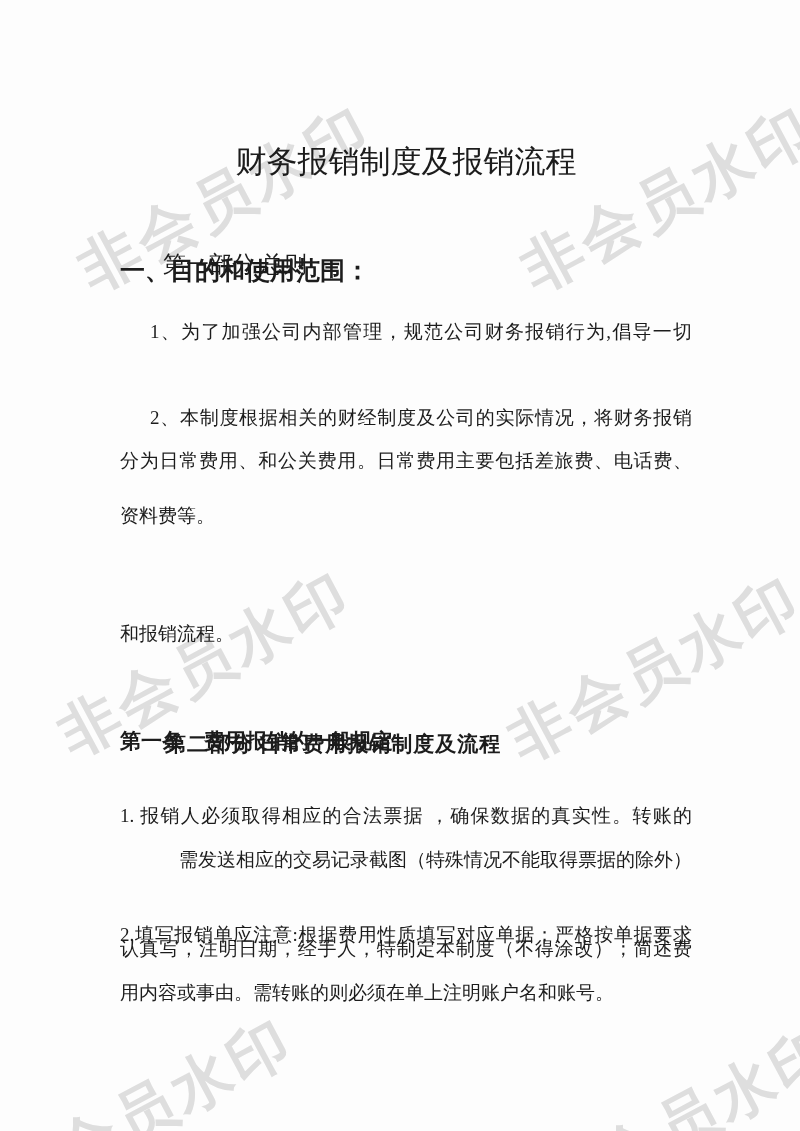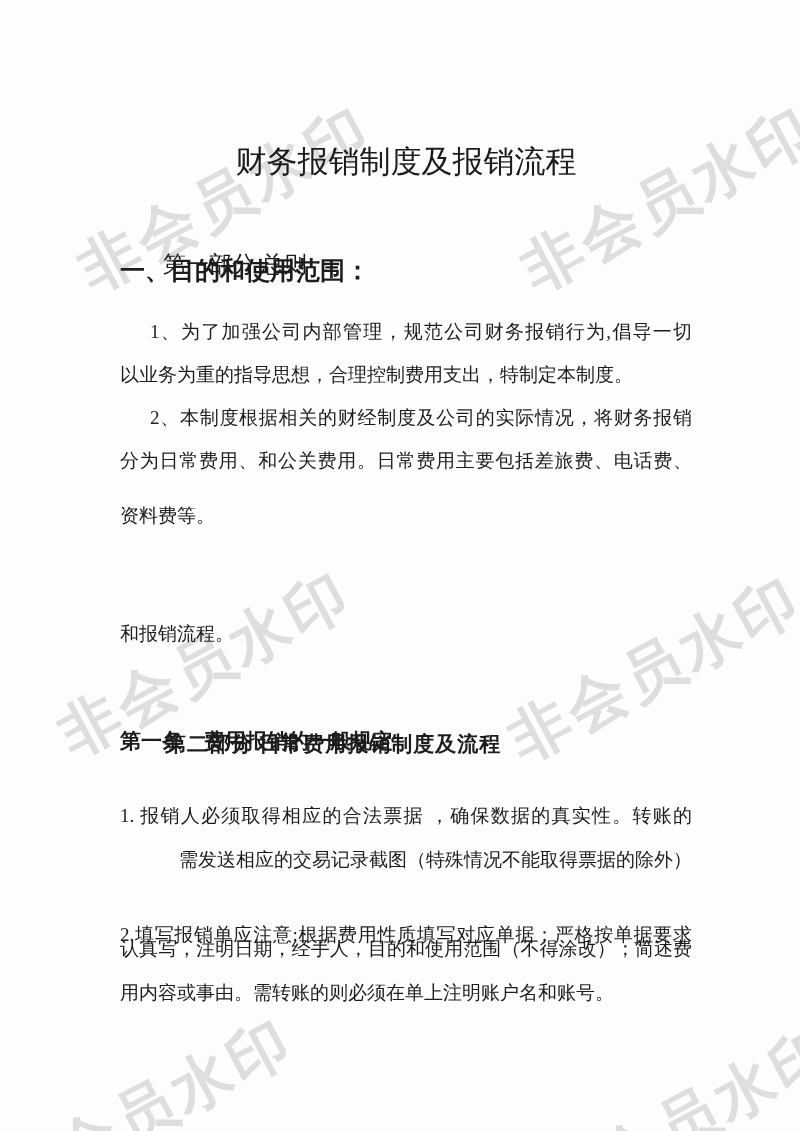--- a/index.html
+++ b/index.html
@@ -70,30 +70,29 @@
 
   <div class="txt-layer">
 
     <div class="line title" style="top:110px;margin-top:33px;">财务报销制度及报销流程</div>
 
     <div class="line h-part1" style="top:214px;">第一部分 总则</div>
 
     <div class="line sub" style="top:257px;">一、目的和使用范围：</div>
 
     <div class="line full ind" style="top:318px;">1、为了加强公司内部管理，规范公司财务报销行为,倡导一切</div>
-    <div class="line" style="top:361px;">以业务为重的指导思想，合理控制费用支出，特制定本制度。</div>
     <div class="line full ind" style="top:404px;">2、本制度根据相关的财经制度及公司的实际情况，将财务报销</div>
     <div class="line full" style="top:447px;">分为日常费用、和公关费用。日常费用主要包括差旅费、电话费、</div>
     <div class="line" style="top:502px;">资料费等。</div>
     <div class="line" style="top:620px;">和报销流程。</div>
 
     <div class="line h-part2" style="top:711px;margin-top:20px;">第二部分 日常费用报销制度及流程</div>
 
     <div class="line article" style="top:728px;text-align:center;">第一条　费用报销的一般规定</div>
 
     <div class="line full" style="top:802px;">1. 报销人必须取得相应的合法票据 ，确保数据的真实性。转账的</div>
     <div class="line" style="top:846px;text-align:right;">需发送相应的交易记录截图（特殊情况不能取得票据的除外）</div>
     <div class="line full" style="top:921px;">2.填写报销单应注意:根据费用性质填写对应单据；严格按单据要求</div>
-    <div class="line full" style="top:935px;">认真写，注明日期，经手人，目的和使用范围（不得涂改）；简述费</div>
+    <div class="line full" style="top:935px;">认真写，注明日期，经手人，特制定本制度（不得涂改）；简述费</div>
     <div class="line" style="top:979px;">用内容或事由。需转账的则必须在单上注明账户名和账号。</div>
 
   </div>
 </div>
 
 </body></html>

